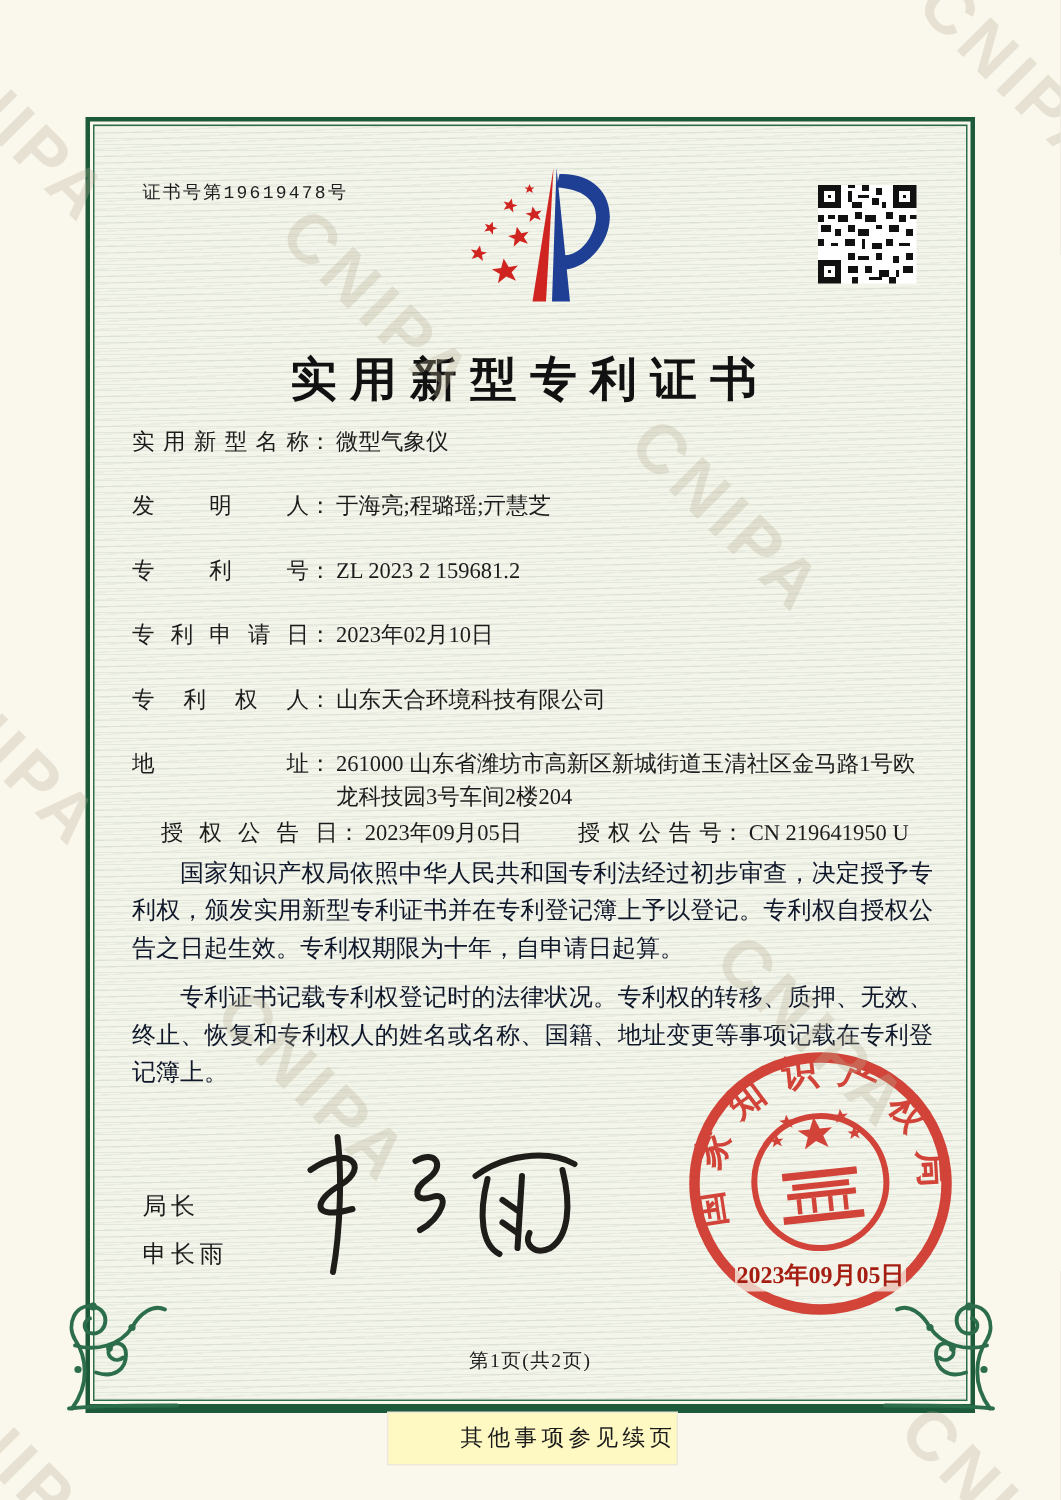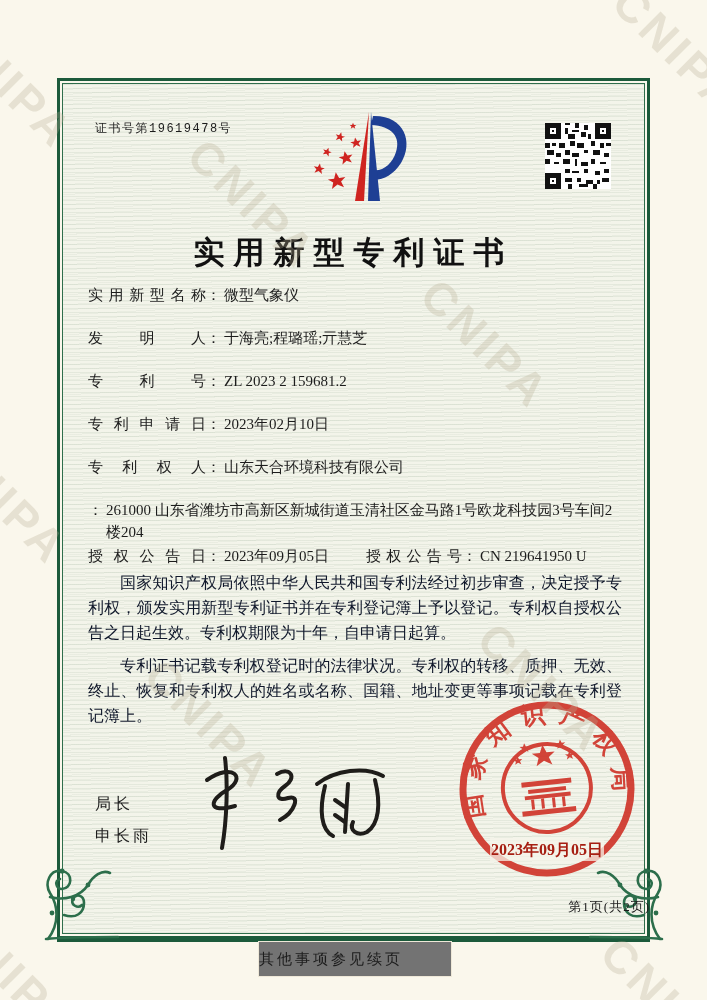--- a/index.html
+++ b/index.html
@@ -34,40 +34,40 @@
   .cert-no{left:95px;top:120px;font-size:12px;letter-spacing:1.5px;font-family:Liberation Mono, monospace;}
   .logo{left:300px;top:100px;}
   .qr{left:545px;top:123px;}
   .title{
     left:57px;top:232px;width:593px;text-align:center;
     font-size:31px;font-weight:bold;letter-spacing:9px;color:#111;
   }
   .fields{left:88px;top:284px;width:537px;font-size:15px;}
   .frow{display:flex;line-height:22px;margin-bottom:21px;}
   .frow.addr{margin-bottom:2px;}
-  .frow.last{margin-bottom:0;}
+  .frow.last{margin-bottom:0;justify-content:center;}
   .flabel{
     display:inline-block;width:118px;flex:0 0 118px;
     text-align:justify;text-align-last:justify;-moz-text-align-last:justify;
   }
   .flabel.narrow{width:96px;flex:0 0 96px;}
   .fcolon{flex:0 0 18px;text-align:left;}
   .fvalue{flex:1;}
   .pair2{display:flex;margin-left:37px;flex:0 0 auto;}
   .paras{left:88px;top:570px;width:534px;font-size:16px;line-height:25px;
     text-align:justify;color:#0f172a;}
   .paras p{margin:0 0 8px 0;text-indent:2em;}
   .signer-title{left:95px;top:794px;font-size:16px;letter-spacing:3px;}
   .signer-name{left:95px;top:826px;font-size:16px;letter-spacing:3px;}
   .signature{left:185px;top:752px;}
   .seal{left:452px;top:694px;z-index:4;}
-  .page-info{left:57px;top:898px;width:593px;text-align:right;font-size:13px;letter-spacing:1px;}
+  .page-info{left:57px;top:898px;width:593px;text-align:center;font-size:13px;letter-spacing:1px;}
   .footer-note{
     left:259px;top:942px;width:192px;height:34px;line-height:34px;
-    text-align:left;background:#737373;box-shadow:0 0 0 1px #eee8d8;
+    text-align:right;background:#fef9c3;box-shadow:0 0 0 1px #eee8d8;
     font-size:15px;letter-spacing:3px;z-index:3;
   }
 </style>
 </head>
 <body>
 
 <div class="page">
 
   <span class="wm" style="left:-28px;top:8px">CNIPA</span>
   <span class="wm" style="left:640px;top:-25px">CNIPA</span>
@@ -217,20 +217,21 @@
       <span class="flabel">专利申请日</span>
       <span class="fcolon">：</span>
       <span class="fvalue">2023年02月10日</span>
     </div>
     <div class="frow">
       <span class="flabel">专利权人</span>
       <span class="fcolon">：</span>
       <span class="fvalue">山东天合环境科技有限公司</span>
     </div>
     <div class="frow addr">
+      <span class="flabel">地址</span>
       <span class="fcolon">：</span>
       <span class="fvalue">261000 山东省潍坊市高新区新城街道玉清社区金马路1号欧龙科技园3号车间2楼204</span>
     </div>
     <div class="frow last">
       <span class="flabel">授权公告日</span>
       <span class="fcolon">：</span>
       <span>2023年09月05日</span>
       <span class="pair2">
         <span class="flabel narrow">授权公告号</span>
         <span class="fcolon">：</span>

